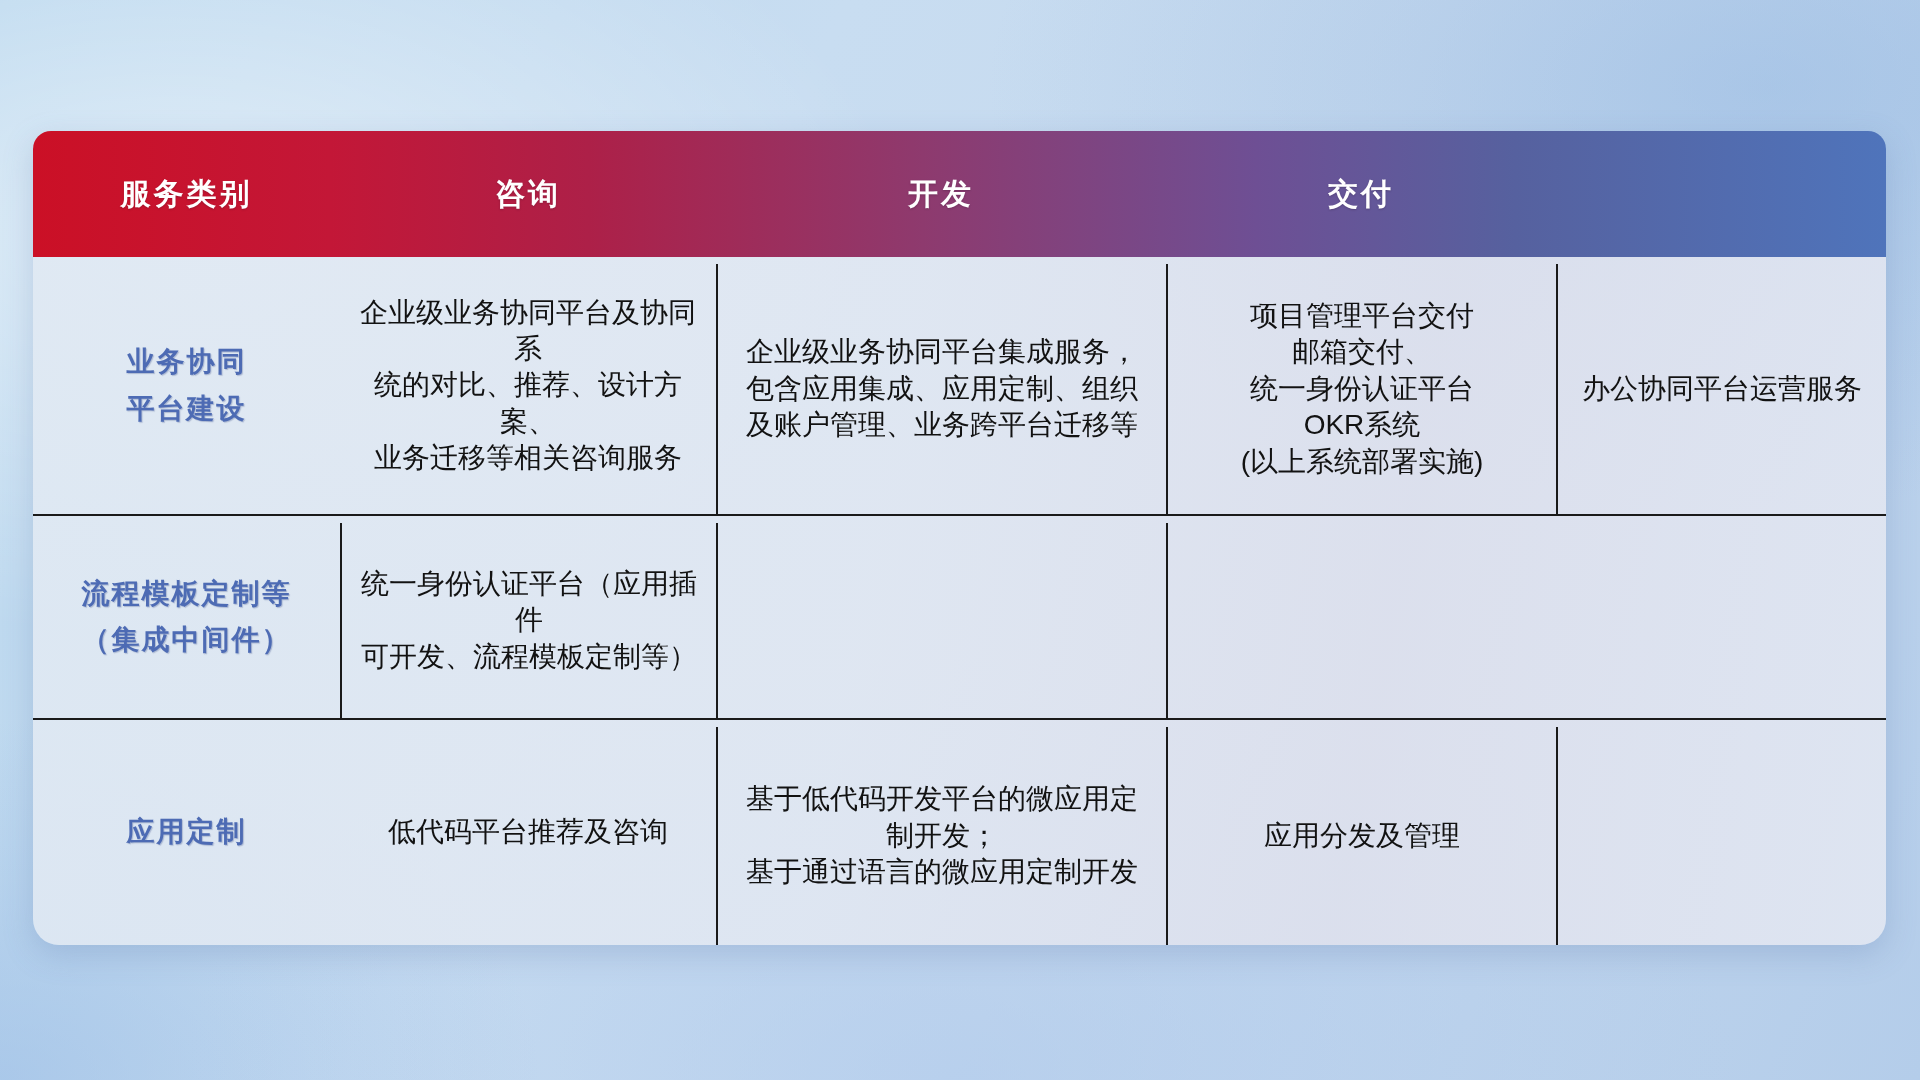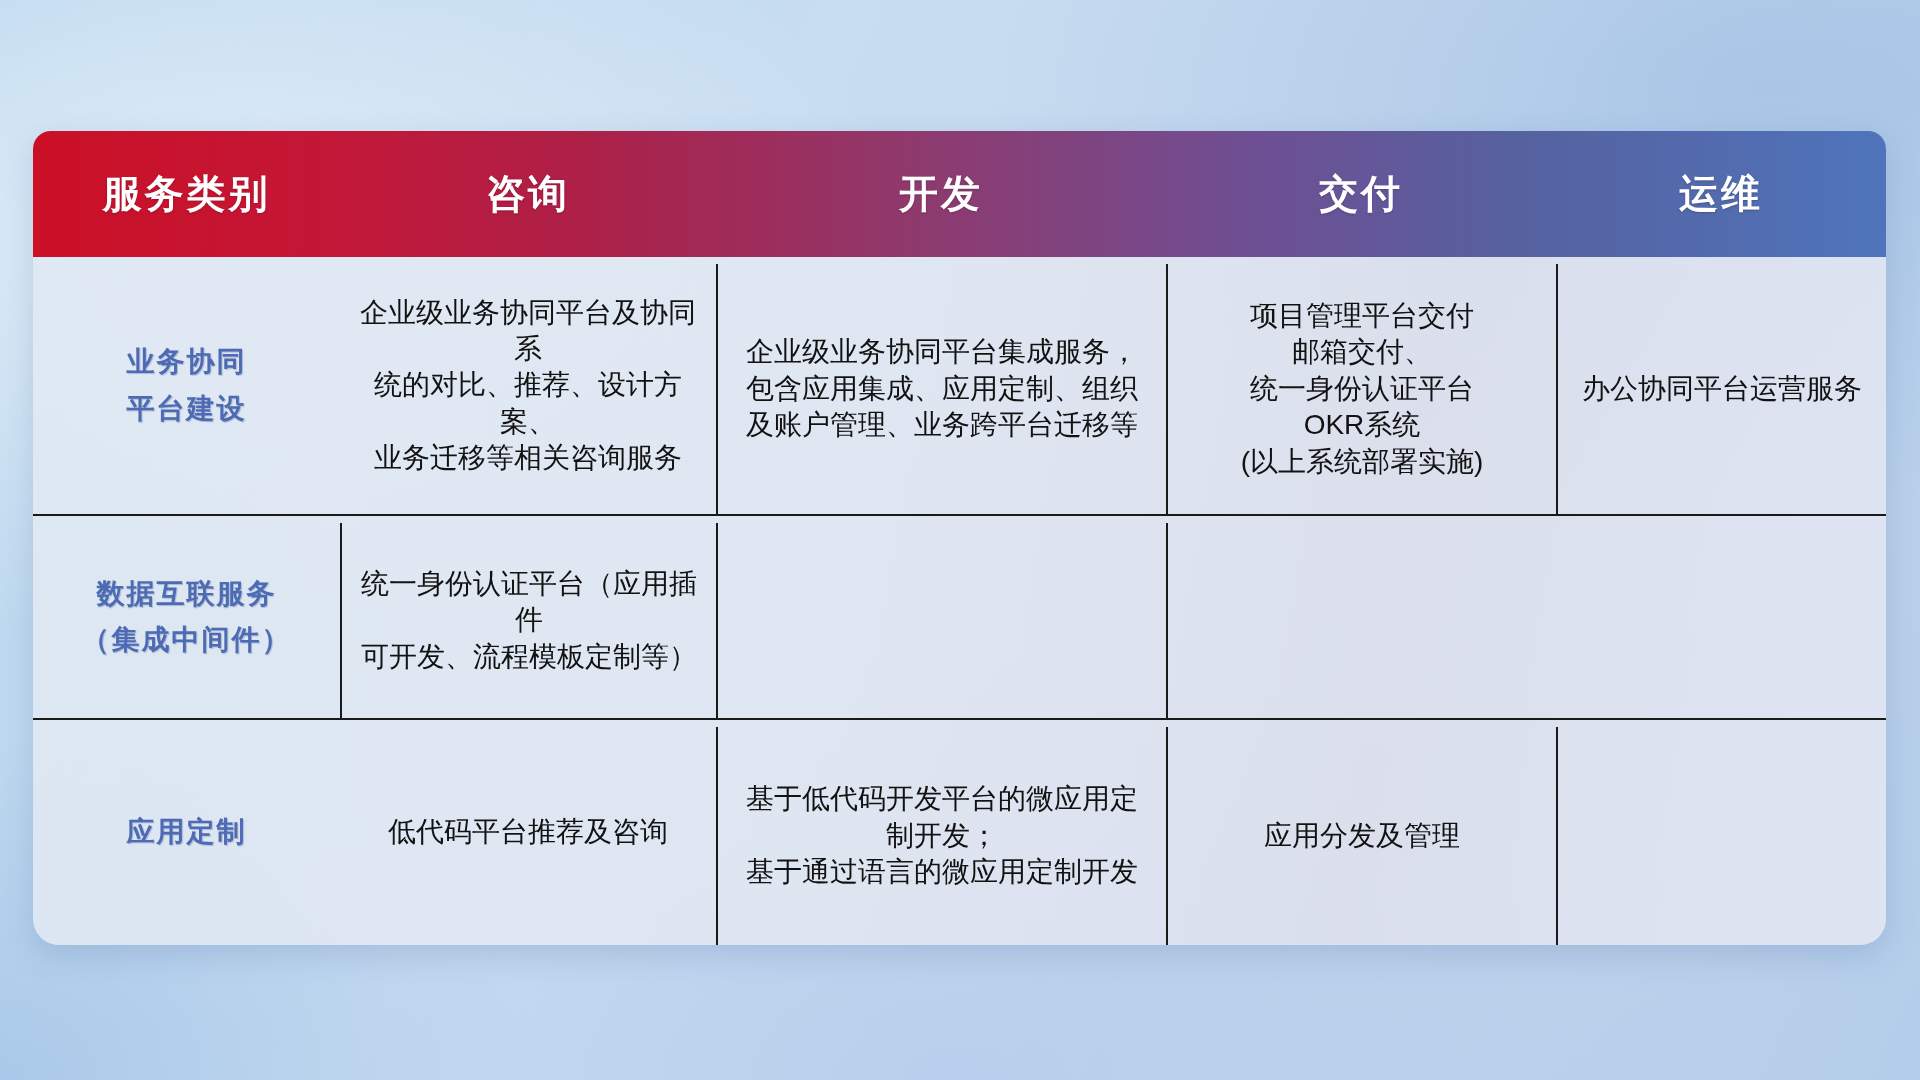--- a/index.html
+++ b/index.html
@@ -27,21 +27,21 @@
   }
   .header-row {
     height: 126px;
     background: linear-gradient(90deg,
       #cb1026 0%, #c31737 16%, #ad2048 30%,
       #8e3a6e 48%, #6e4f94 66%, #56619f 80%, #4f74bb 100%);
   }
   .header-cell {
     display: flex; align-items: center; justify-content: center;
     color: #ffffff;
-    font-size: 39px; font-weight: bold;
+    font-size: 30px; font-weight: bold;
     letter-spacing: 3px;
     text-shadow: 0 1px 2px rgba(40,20,40,0.25);
   }
   .body-rows {
     height: 688px;
     background: linear-gradient(100deg,
       rgba(224,233,243,0.9) 0%, rgba(226,232,242,0.88) 45%,
       rgba(223,225,237,0.88) 72%, rgba(226,231,242,0.9) 100%);
   }
   .row { }
@@ -73,21 +73,20 @@
 </head>
 <body>
 
 <div class="panel">
 
   <div class="grid-row header-row">
     <div class="header-cell">服务类别</div>
     <div class="header-cell">咨询</div>
     <div class="header-cell">开发</div>
     <div class="header-cell">交付</div>
-    <div class="header-cell">运维</div>
   </div>
 
   <div class="body-rows">
 
     <div class="grid-row row row-1">
       <div class="cell cat">业务协同
 平台建设</div>
       <div class="cell txt">企业级业务协同平台及协同系
 统的对比、推荐、设计方案、
 业务迁移等相关咨询服务</div>
@@ -96,21 +95,21 @@
 及账户管理、业务跨平台迁移等</div>
       <div class="cell txt bordered">项目管理平台交付
 邮箱交付、
 统一身份认证平台
 OKR系统
 (以上系统部署实施)</div>
       <div class="cell txt bordered">办公协同平台运营服务</div>
     </div>
 
     <div class="grid-row row row-2">
-      <div class="cell cat">数据互联服务
+      <div class="cell cat">流程模板定制等
 （集成中间件）</div>
       <div class="cell txt bordered">统一身份认证平台（应用插件
 可开发、流程模板定制等）</div>
       <div class="cell txt bordered"></div>
       <div class="cell txt bordered"></div>
     </div>
 
     <div class="grid-row row row-3">
       <div class="cell cat">应用定制</div>
       <div class="cell txt">低代码平台推荐及咨询</div>

